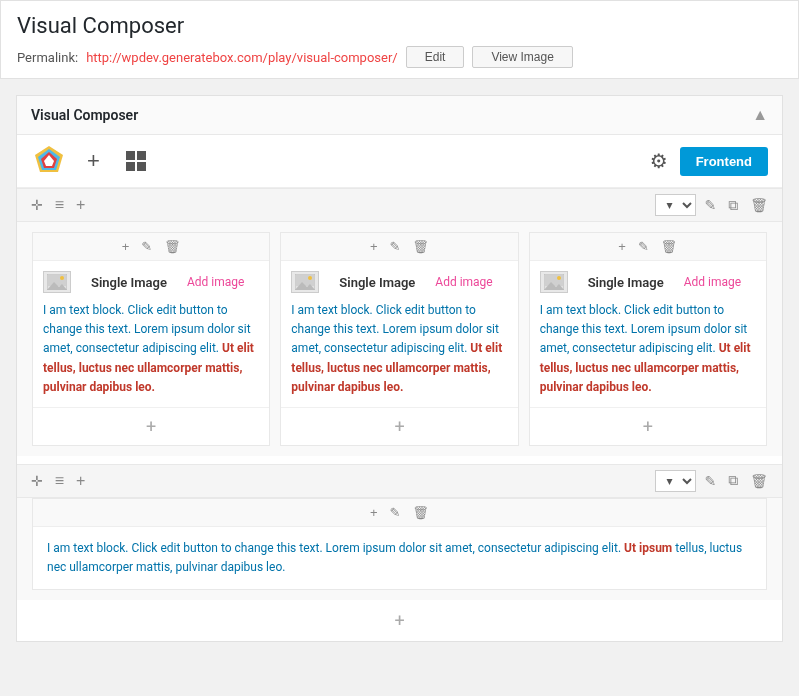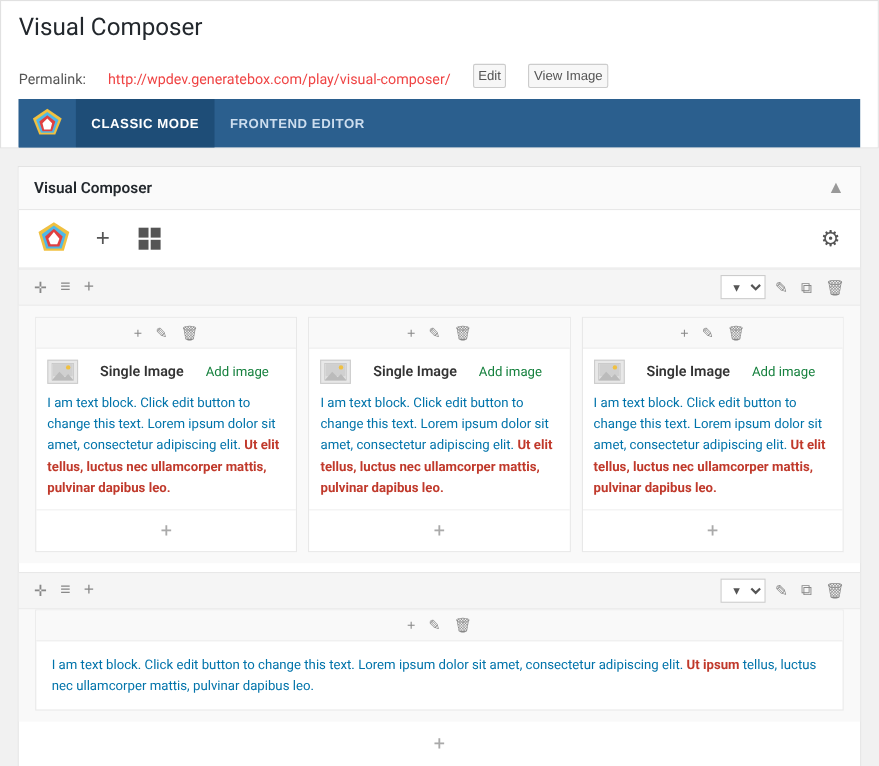--- a/index.html
+++ b/index.html
@@ -24,39 +24,38 @@
       margin-bottom: 0;
     }
     .page-title {
       font-size: 22px;
       font-weight: 400;
       color: #23282d;
       margin-bottom: 8px;
     }
     .permalink-bar {
       display: flex;
-      align-items: flex-end;
-      gap: 20px;
+      align-items: center;
+      gap: 8px;
       margin-bottom: 10px;
       font-size: 13px;
       color: #555;
     }
     .permalink-bar a {
       color: #ef4444;
       text-decoration: none;
     }
     .btn-small {
-      padding: 3px 4px;
+      padding: 3px 18px;
       border: 1px solid #ccc;
       background: #f7f7f7;
       color: #555;
       font-size: 12px;
       cursor: pointer;
       border-radius: 2px;
-      margin-top: 12px;
     }
 
     
     .mode-tabs {
       display: flex;
       gap: 0;
       background: #2b5f8e;
       padding: 0;
     }
     .vc-logo {
@@ -242,21 +241,21 @@
       justify-content: center;
       font-size: 10px;
       color: #888;
     }
     .element-title {
       font-weight: 600;
       font-size: 13px;
       color: #333;
     }
     .element-add-link {
-      color: #15803d;
+      color: #ec4899;
       text-decoration: none;
       font-size: 12px;
       cursor: pointer;
     }
 
     
     .text-content {
       font-size: 12px;
       line-height: 1.6;
       color: #0073aa;
@@ -323,33 +322,20 @@
 
   <div class="page-header">
     <h1 class="page-title">Visual Composer</h1>
     <div class="permalink-bar">
       <span>Permalink:</span>
       <a href="#">http://wpdev.generatebox.com/play/visual-composer/</a>
       <button class="btn-small">Edit</button>
       <button class="btn-small">View Image</button>
     </div>
 
-    <div class="mode-tabs">
-      <div class="vc-logo">
-
-        <svg class="vc-icon-logo" viewBox="0 0 22 22" xmlns="http://www.w3.org/2000/svg">
-          <polygon points="11,2 20,8 16,18 6,18 2,8" fill="#f0c040"></polygon>
-          <polygon points="11,4 18,9 15,17 7,17 4,9" fill="#4db8e8"></polygon>
-          <polygon points="11,6 16,10 14,16 8,16 6,10" fill="#e04040"></polygon>
-          <polygon points="11,8 14,11 13,15 9,15 8,11" fill="#fff"></polygon>
-        </svg>
-      </div>
-      <button class="mode-tab active">CLASSIC MODE</button>
-      <button class="mode-tab">FRONTEND EDITOR</button>
-    </div>
   </div>
 
   <div class="vc-panel">
 
     <div class="vc-panel-header">
       <span class="vc-panel-title">Visual Composer</span>
       <button class="collapse-btn">▲</button>
     </div>
 
     <div class="vc-toolbar">
@@ -371,20 +357,21 @@
             <rect x="13" y="2" width="9" height="9" fill="#555"></rect>
             <rect x="2" y="13" width="9" height="9" fill="#555"></rect>
             <rect x="13" y="13" width="9" height="9" fill="#555"></rect>
           </svg>
         </button>
       </div>
       <div class="vc-toolbar-right">
         <button class="toolbar-icon-btn">
           <span style="font-size:20px;">⚙</span>
         </button>
+        <button class="btn-frontend">Frontend</button>
       </div>
     </div>
 
     <div class="row-controls">
       <button class="ctrl-btn">
         <span>✛</span>
       </button>
       <button class="ctrl-btn">
         <span style="font-size:16px;">≡</span>
       </button>

